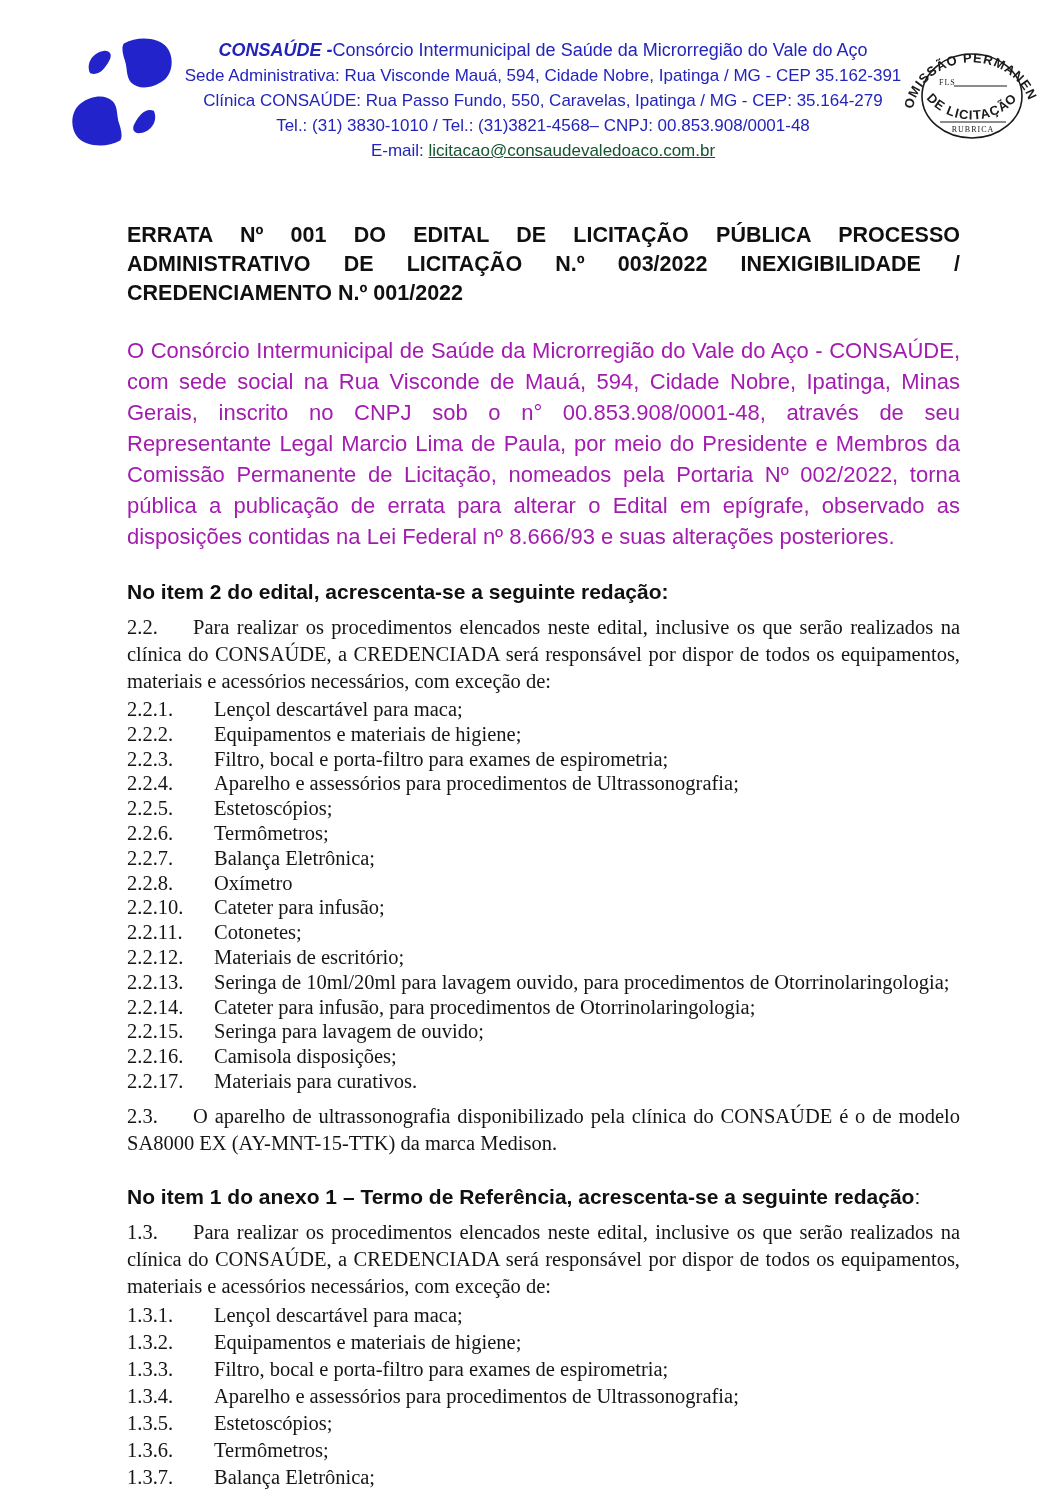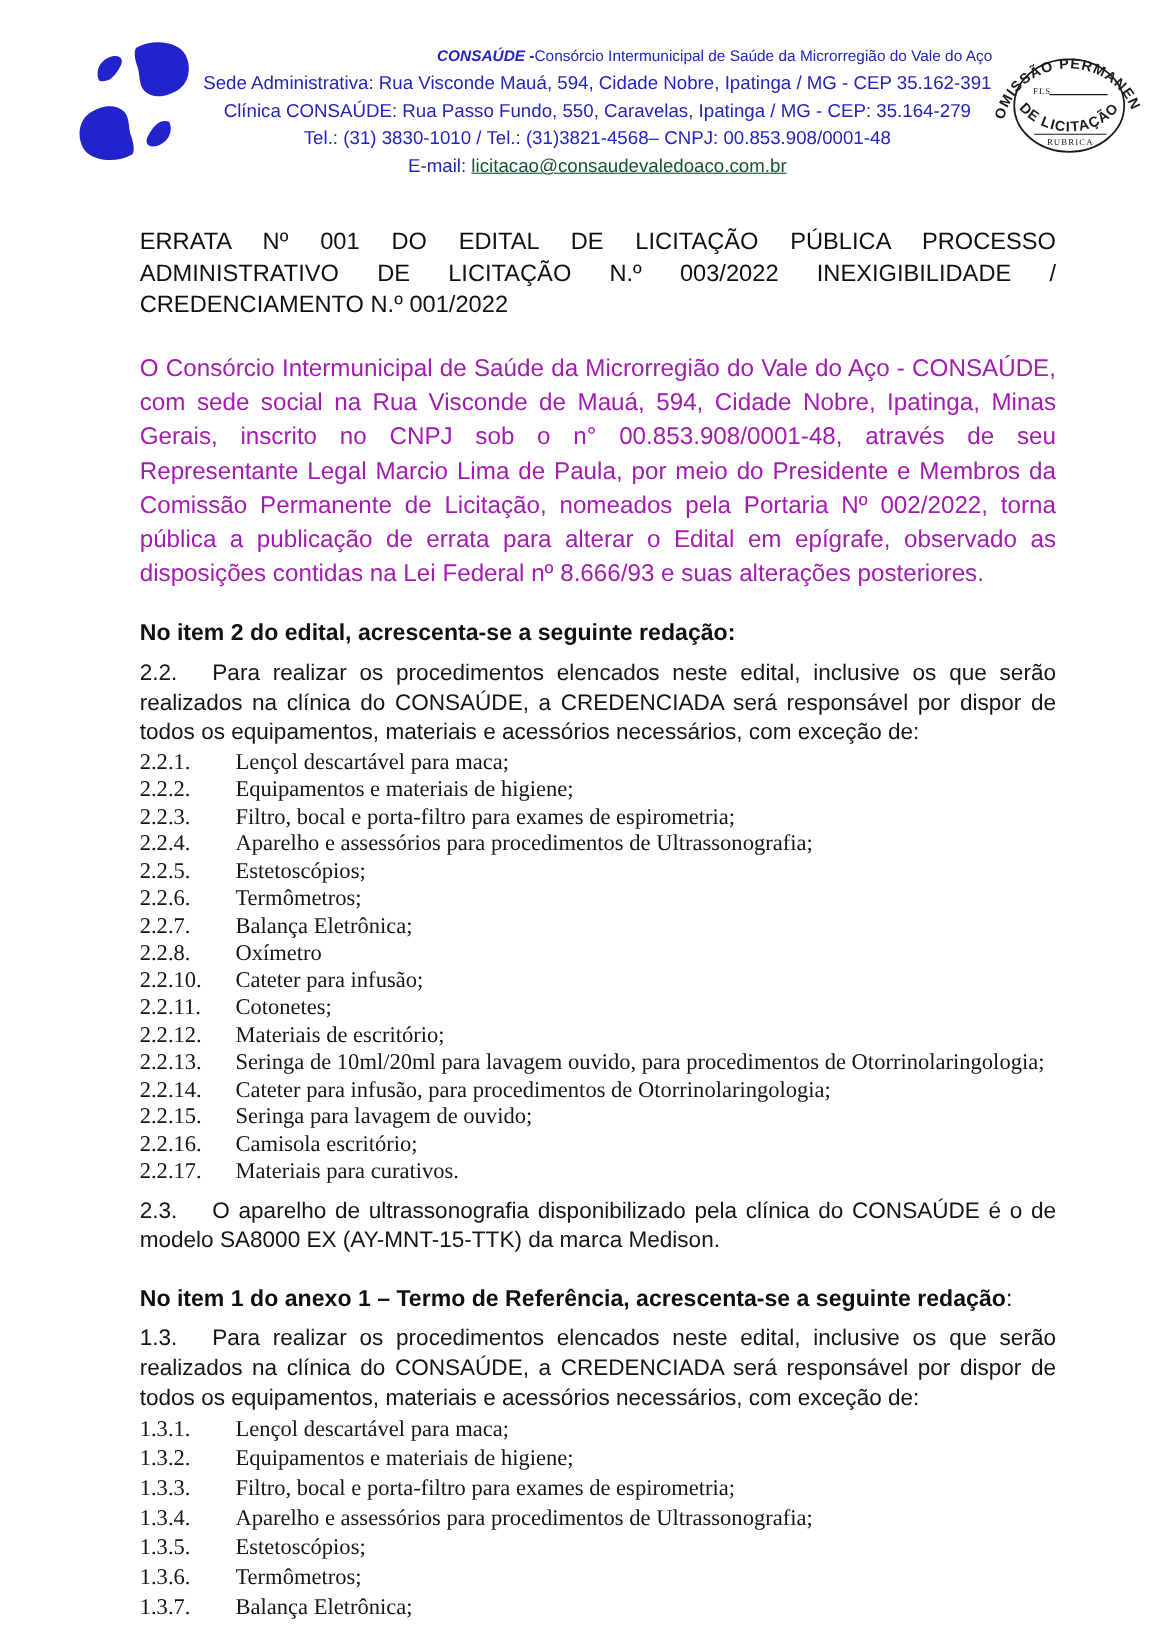--- a/index.html
+++ b/index.html
@@ -12,44 +12,44 @@
 
   
   .hdr{display:flex;align-items:flex-start;padding:28px 16px 0 66px;}
   .logo{flex:0 0 118px;}
   .logo svg{width:112px;height:112px;margin-top:8px;display:block;}
   .hdr-text{
     flex:1;text-align:center;color:#2424bb;
     font-size:17px;line-height:25px;padding-top:10px;
     font-family:"Liberation Sans",sans-serif;
   }
-  .hl1{font-size:14px;text-align:right;}
+  .hl1{font-size:18px;}
   .org{font-weight:bold;font-style:italic;}
   .email{color:#14532d;cursor:pointer;margin-top:40px;}
   .stamp{flex:0 0 140px;padding-top:4px;}
   .stamp svg{display:block;}
   .stamp-curved{font:bold 13px "Liberation Sans",sans-serif;letter-spacing:1px;fill:#1a1a1a;}
   .stamp-small{font:8px "Liberation Serif",serif;letter-spacing:1px;fill:#1a1a1a;}
 
   
   main{margin:0 98px 0 127px;}
 
-  .title{margin-top:42px;font-weight:normal;font-size:21.5px;line-height:29px;color:#101010;}
+  .title{margin-top:58px;font-weight:bold;font-size:21.5px;line-height:29px;color:#101010;}
   .just{text-align:justify;text-align-last:justify;}
 
   .intro{
     margin:27px 0 0;font-size:22px;line-height:31px;
     text-align:justify;color:#a21caf;
   }
 
   .sec-h{margin:27px 0 0;font-size:21px;font-weight:bold;color:#101010;line-height:26px;}
   .nb{font-weight:normal;}
 
   .serif-p{
-    margin:9px 0 0;font-family:Liberation Sans, sans-serif;
+    margin:9px 0 0;font-family:Liberation Serif, serif;
     font-size:20.5px;line-height:27px;text-align:justify;color:#151515;
   }
   .pnum{display:inline-block;min-width:66px;}
 
   .items{margin-top:2px;}
   .item{display:flex;font-family:"Liberation Serif",serif;font-size:20.5px;line-height:24.8px;color:#151515;gap:23px;}
   .items-2 .item{line-height:27px;}
   .inum{flex:0 0 64px;}
   .itext{flex:1;}
 </style>
@@ -181,21 +181,21 @@
           <span class="itext">Cateter para infusão, para procedimentos de Otorrinolaringologia;</span>
         </div>
 
         <div class="item">
           <span class="inum">2.2.15.</span>
           <span class="itext">Seringa para lavagem de ouvido;</span>
         </div>
 
         <div class="item">
           <span class="inum">2.2.16.</span>
-          <span class="itext">Camisola escritório;</span>
+          <span class="itext">Camisola disposições;</span>
         </div>
 
         <div class="item">
           <span class="inum">2.2.17.</span>
           <span class="itext">Materiais para curativos.</span>
         </div>
       </div>
 
     <p class="serif-p"><span class="pnum">2.3.</span><span>O aparelho de ultrassonografia disponibilizado pela clínica do CONSAÚDE é o de modelo SA8000 EX (AY-MNT-15-TTK) da marca Medison.</span></p>
 

